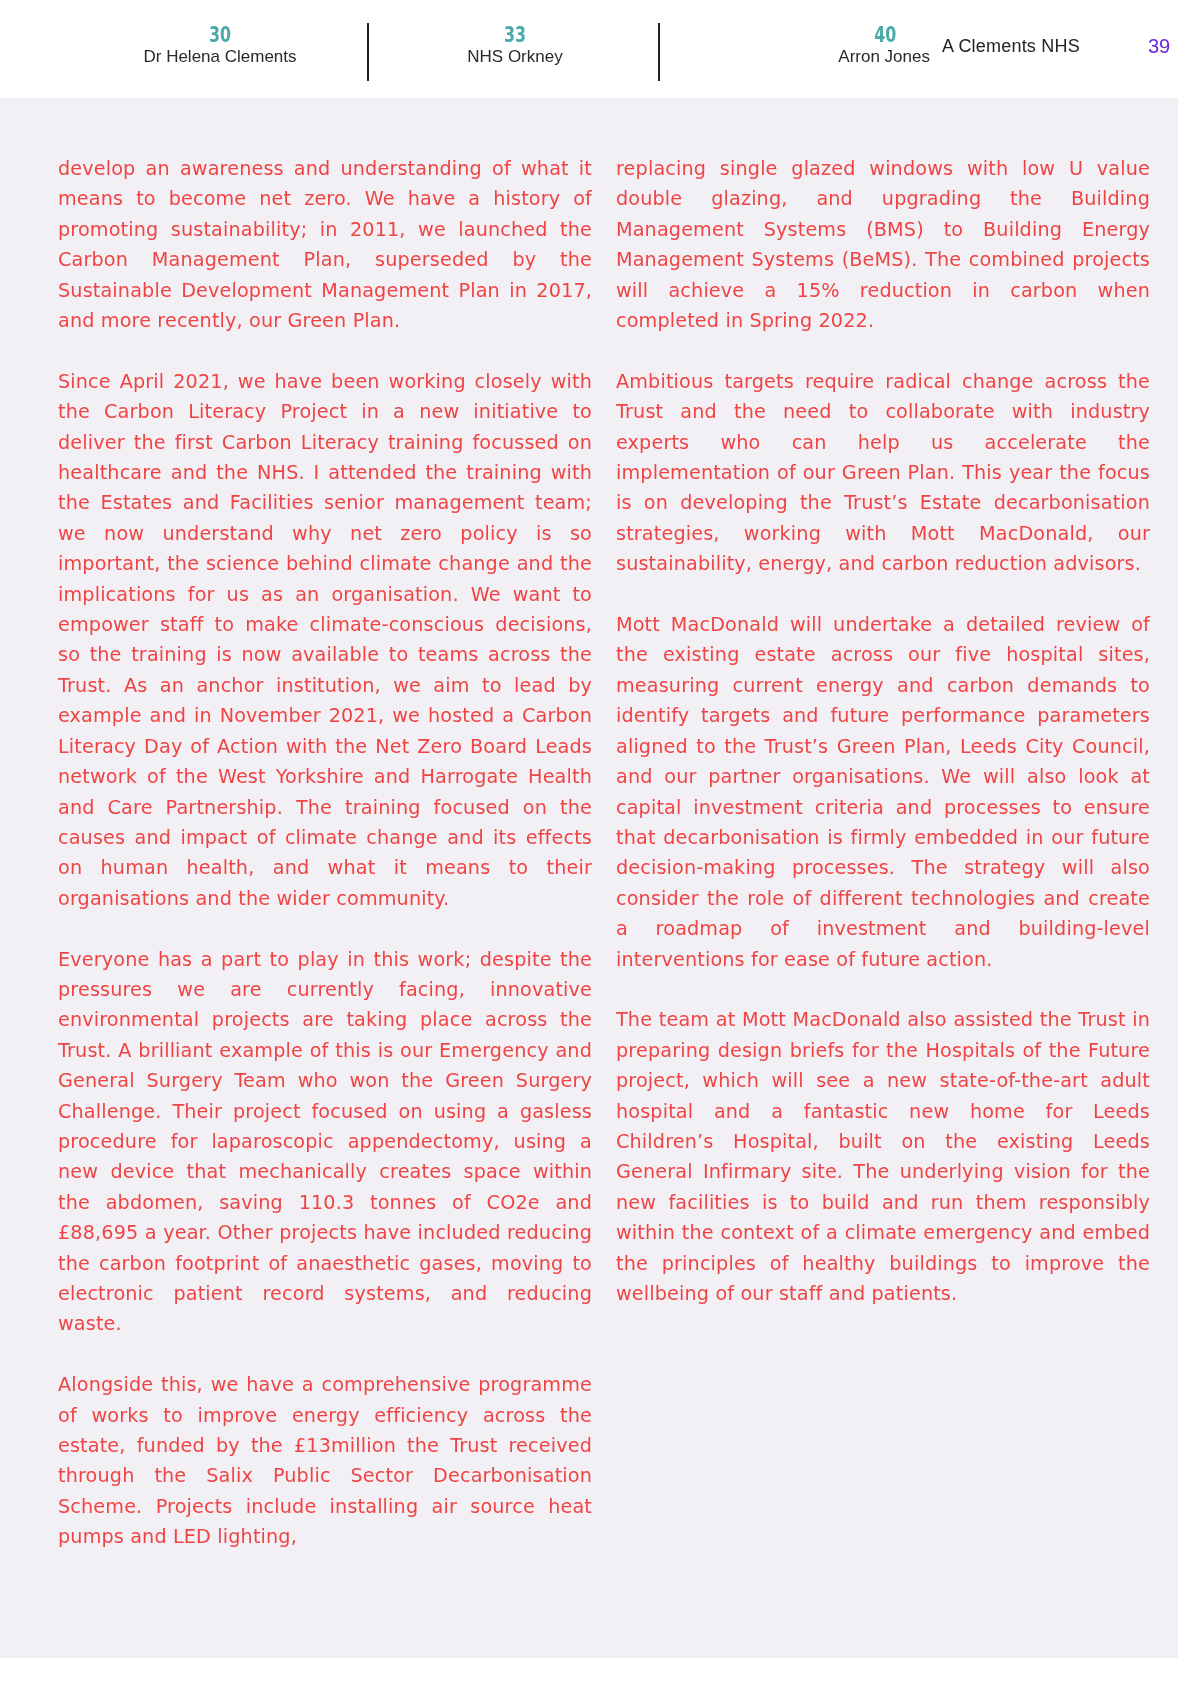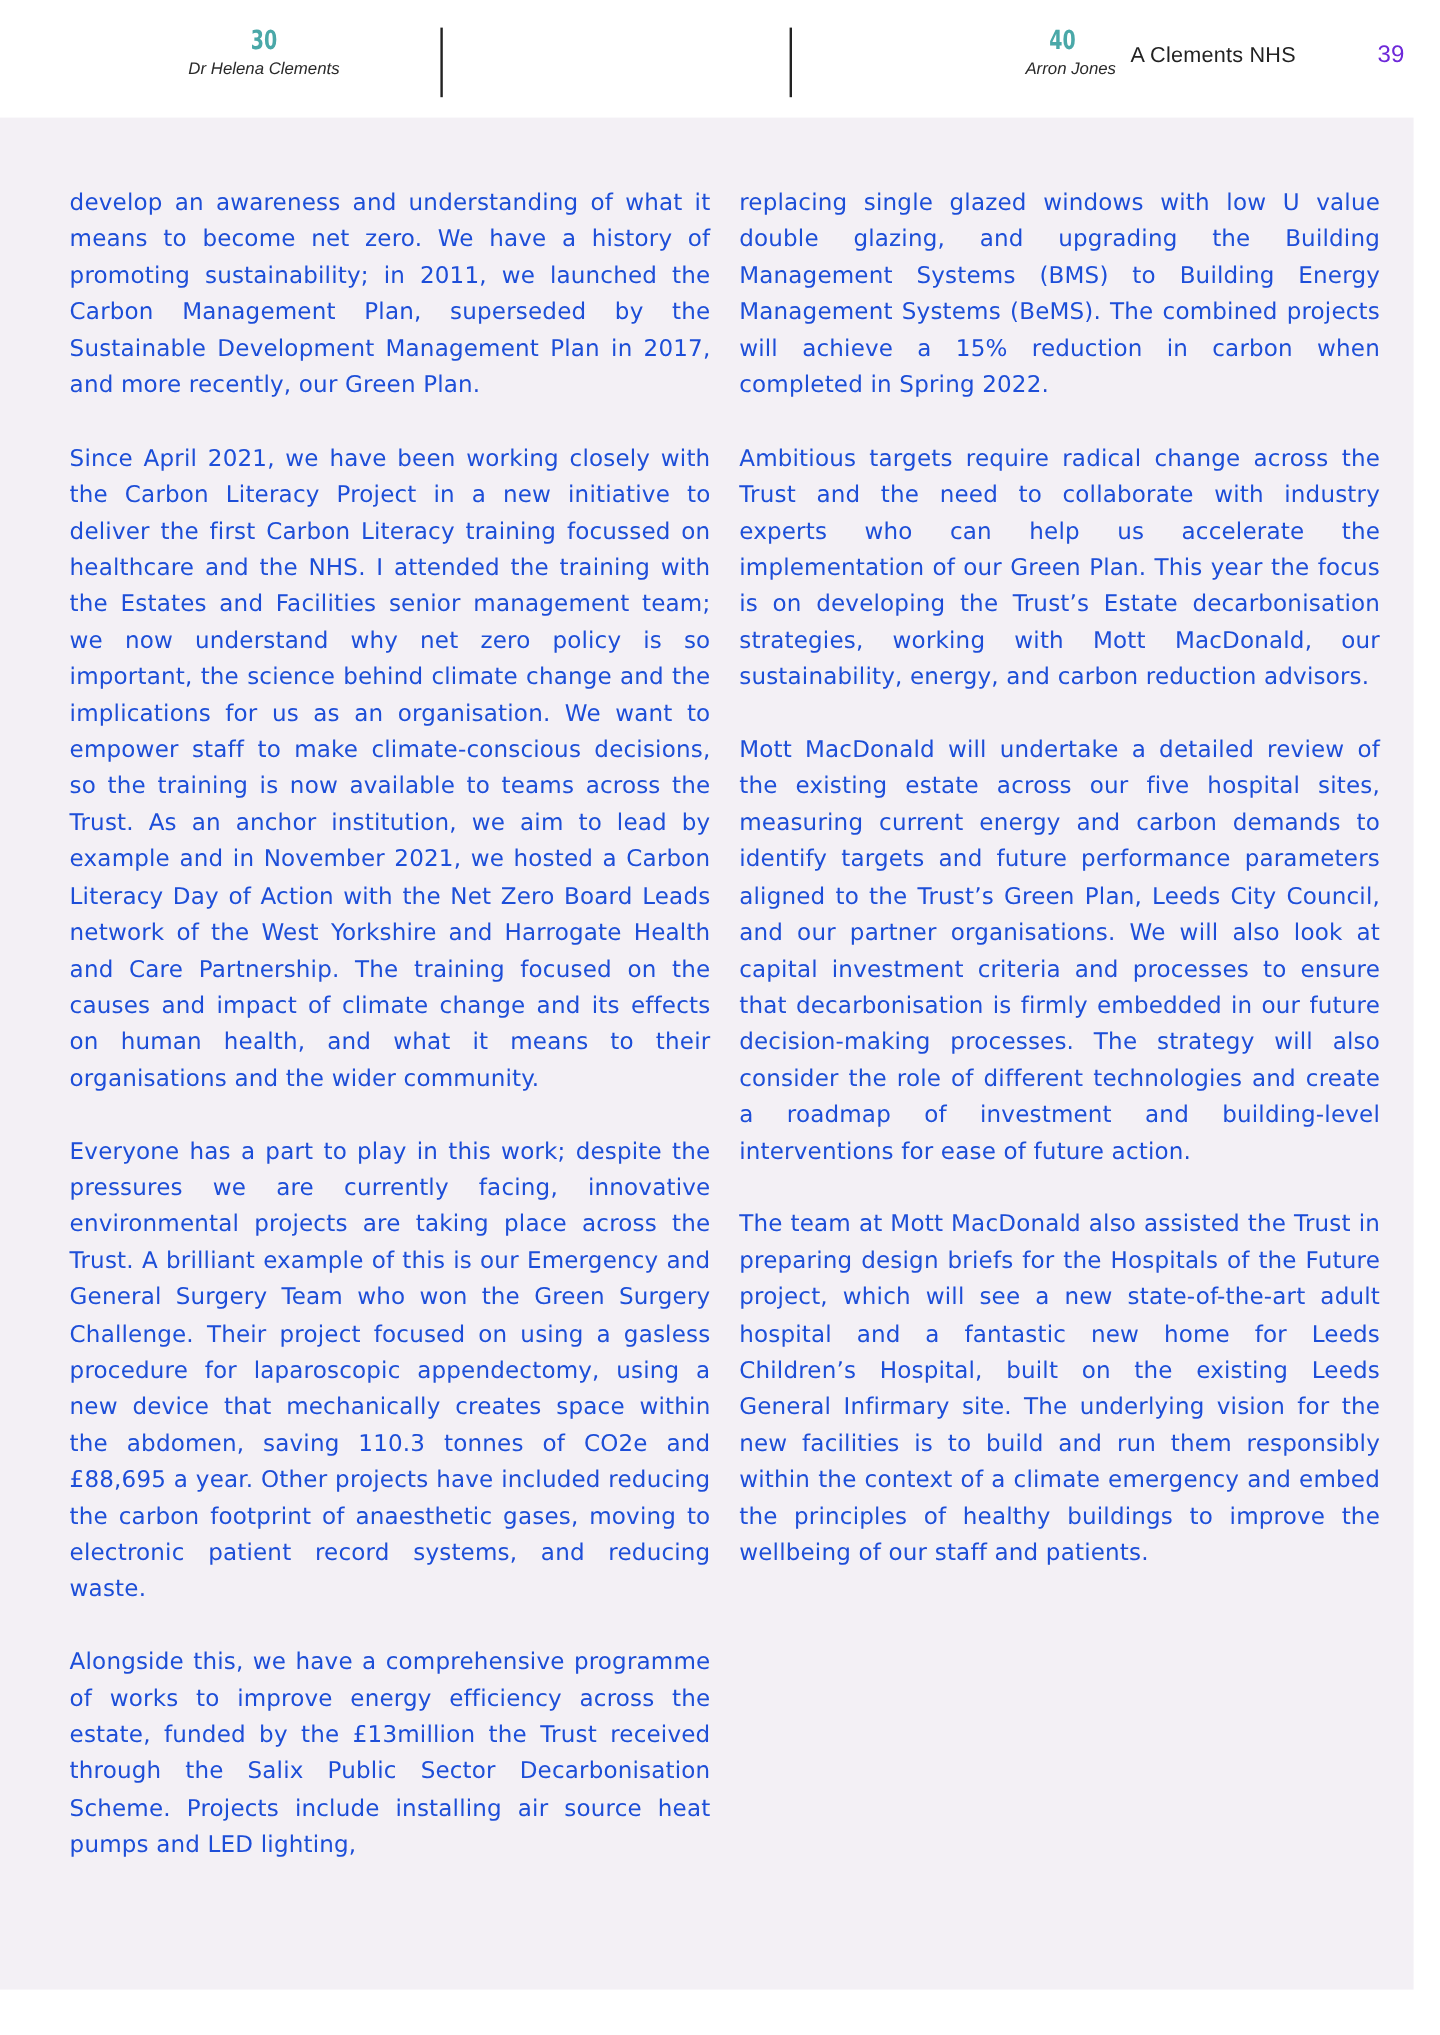--- a/index.html
+++ b/index.html
@@ -14,52 +14,56 @@
     }
     .nav-item {
       position: absolute; top: 22px; text-align: center; width: 240px;
     }
     .nav-num {
       display: block; color: #4aa8a8; font-family: "DejaVu Sans", sans-serif;
       font-weight: bold; font-size: 22px; line-height: 26px;
       transform: scaleX(0.72); letter-spacing: 0px;
     }
     .nav-label {
-      display: block; font-size: 14px; line-height: 18px; color: #2a2a2a; margin-top: 0px; font-style: italic;
+      display: block; font-size: 17px; line-height: 18px; color: #2a2a2a; margin-top: 0px;
     }
     .divider {
       position: absolute; top: 23px; width: 1.5px; height: 58px; background: #222;
     }
     .section-title {
       position: absolute; left: 942px; top: 36px; font-size: 18px; color: #222; letter-spacing: 0.2px;
     }
     .page-num {
       position: absolute; left: 1148px; top: 35px; font-size: 20px; color: #6d28d9;
     }
     .panel {
       position: absolute; left: 0; top: 98px; width: 1178px; height: 1560px; background: #f3f0f5;
     }
     .col {
       position: absolute; top: 154px; width: 534px;
       font-family: "DejaVu Sans", sans-serif; font-size: 19.2px; line-height: 30.4px;
-      text-align: justify; color: #1d4ed8; letter-spacing: 0.15px;
+      text-align: justify; color: #ef4444; letter-spacing: 0.15px;
     }
     .col p { margin: 0 0 30.4px 0; }
     .col-left { left: 58px; }
     .col-right { left: 616px; }
   </style>
 </head>
 <body>
 
 <div class="header">
   <a class="nav-item" style="left:100px;">
     <span class="nav-num">30</span>
     <span class="nav-label">Dr Helena Clements</span>
   </a>
   <div class="divider" style="left:367px;"></div>
+  <a class="nav-item" style="left:395px;">
+    <span class="nav-num">33</span>
+    <span class="nav-label">NHS Orkney</span>
+  </a>
   <div class="divider" style="left:658px;"></div>
   <a class="nav-item" style="left:690px;text-align:right;">
     <span class="nav-num">40</span>
     <span class="nav-label">Arron Jones</span>
   </a>
   <div class="section-title">A Clements NHS</div>
   <div class="page-num">39</div>
 </div>
 
 <div class="panel"></div>

